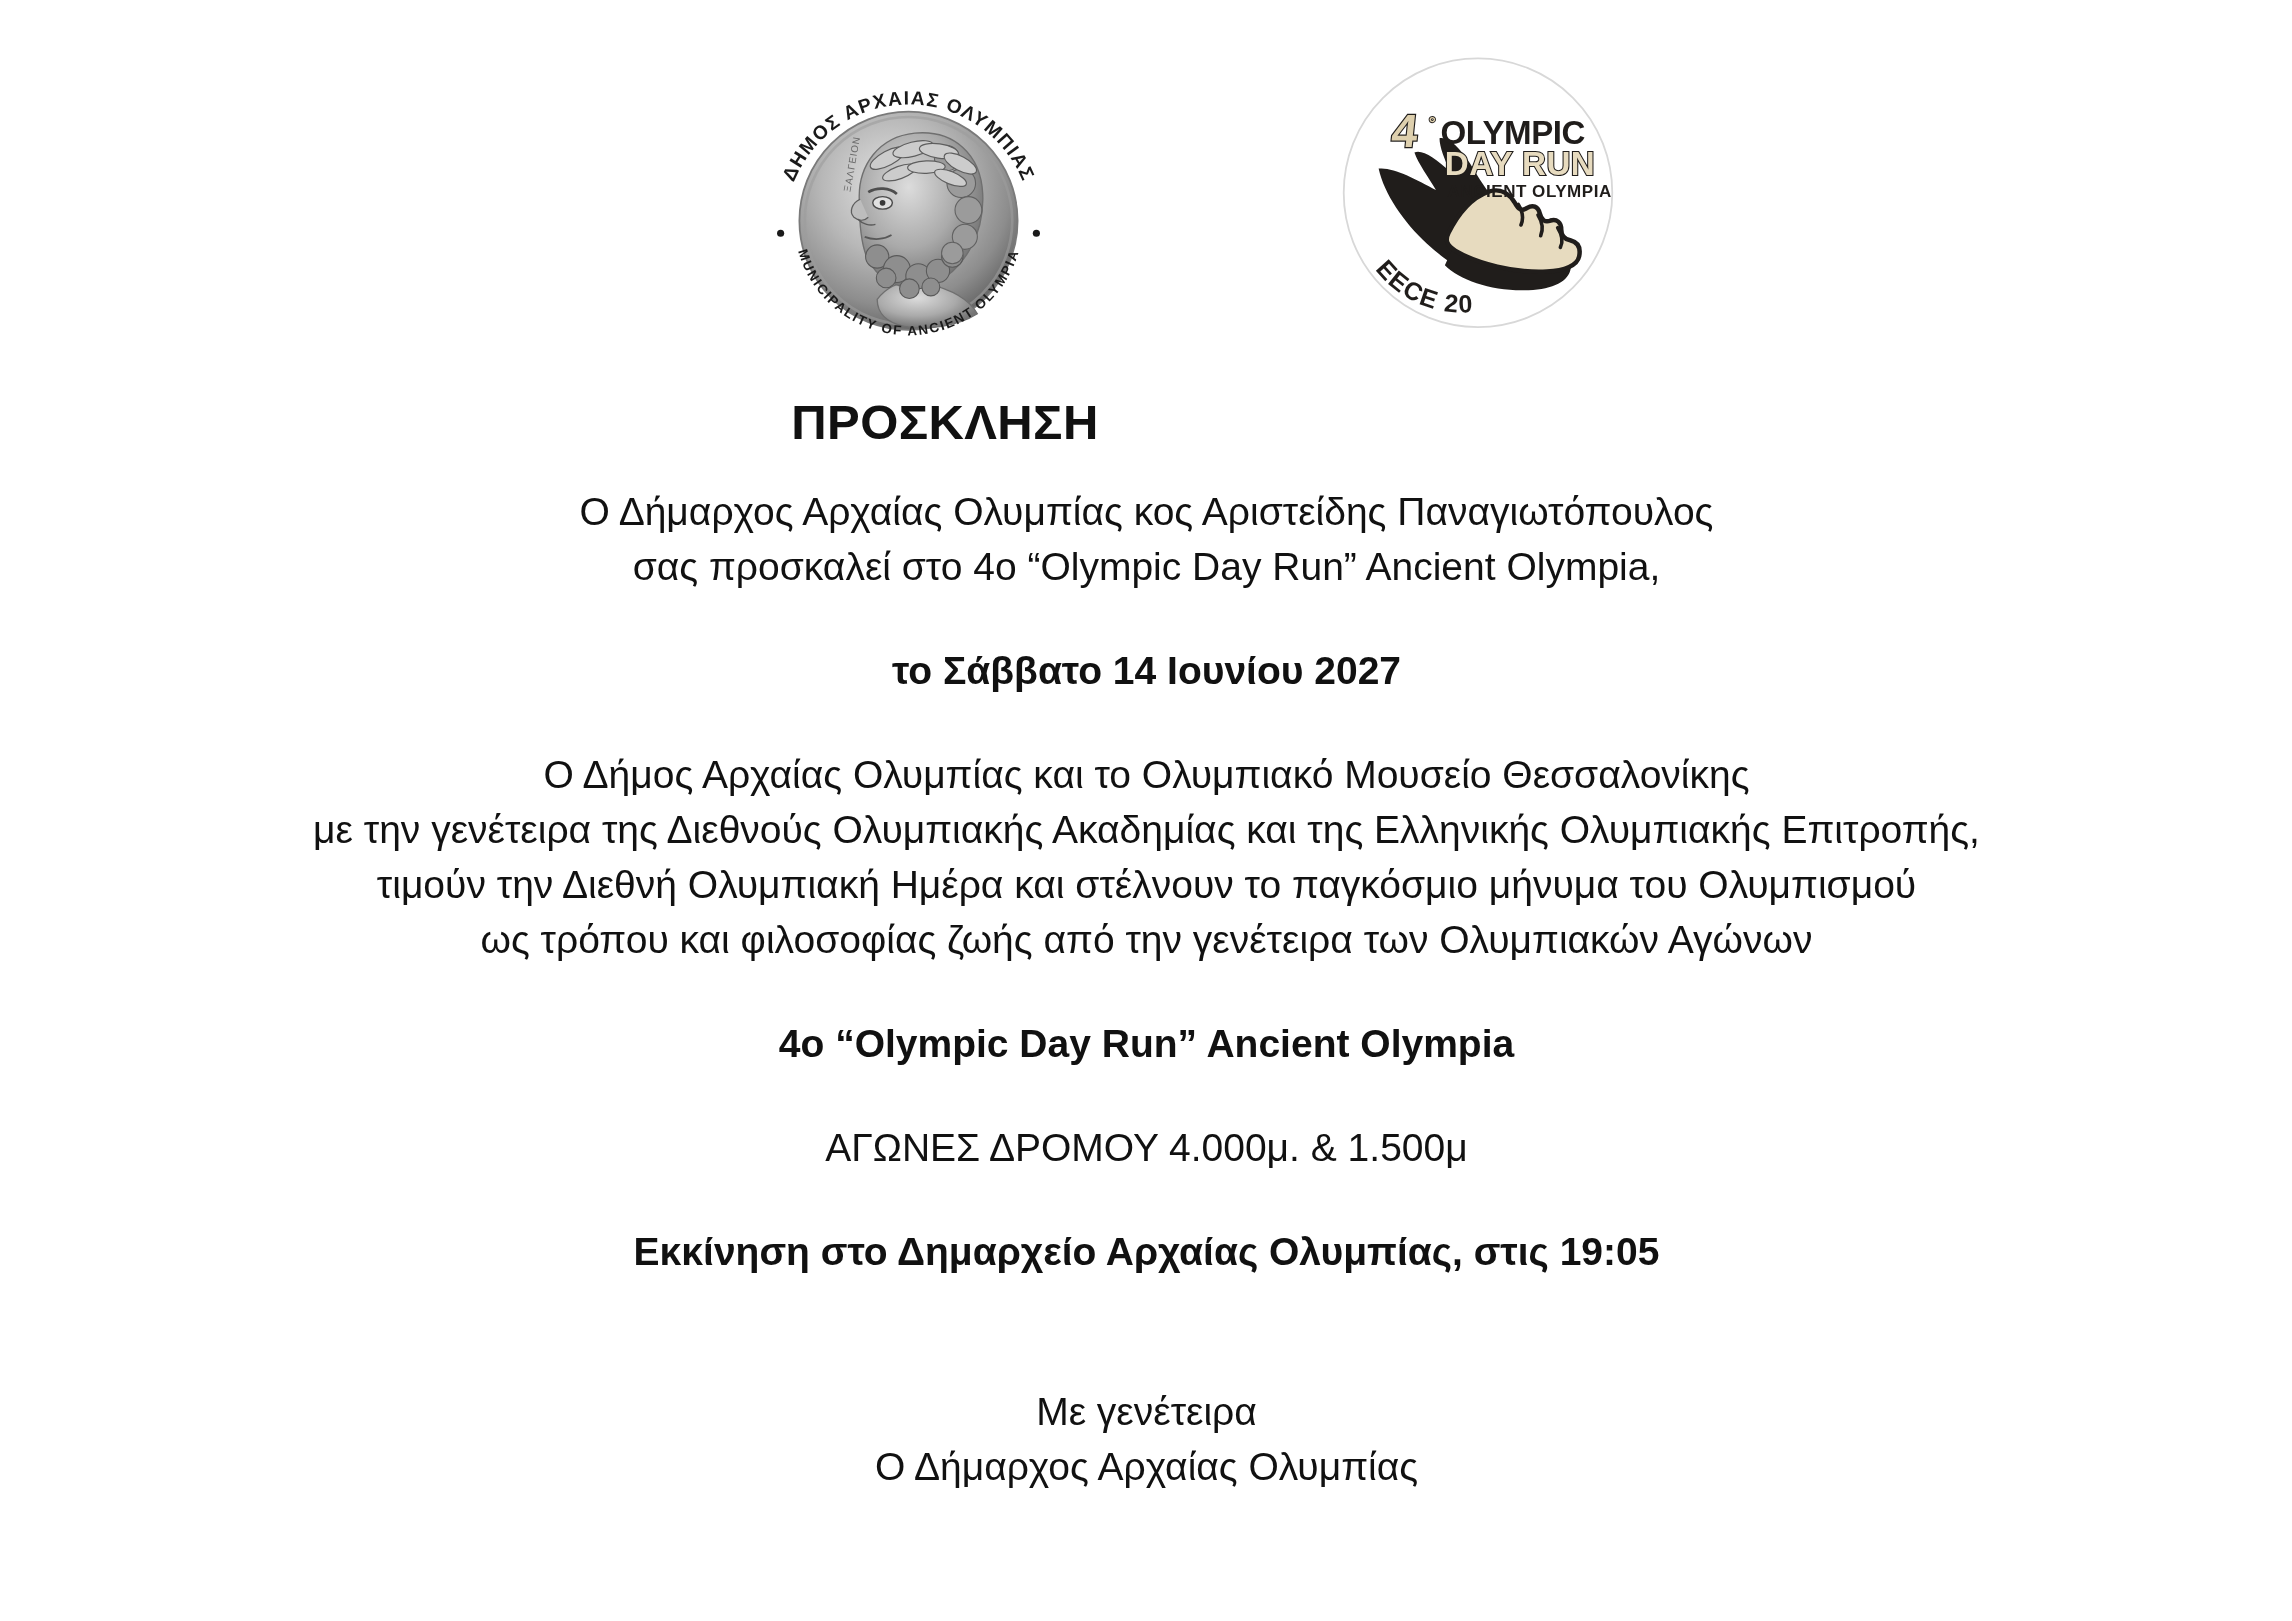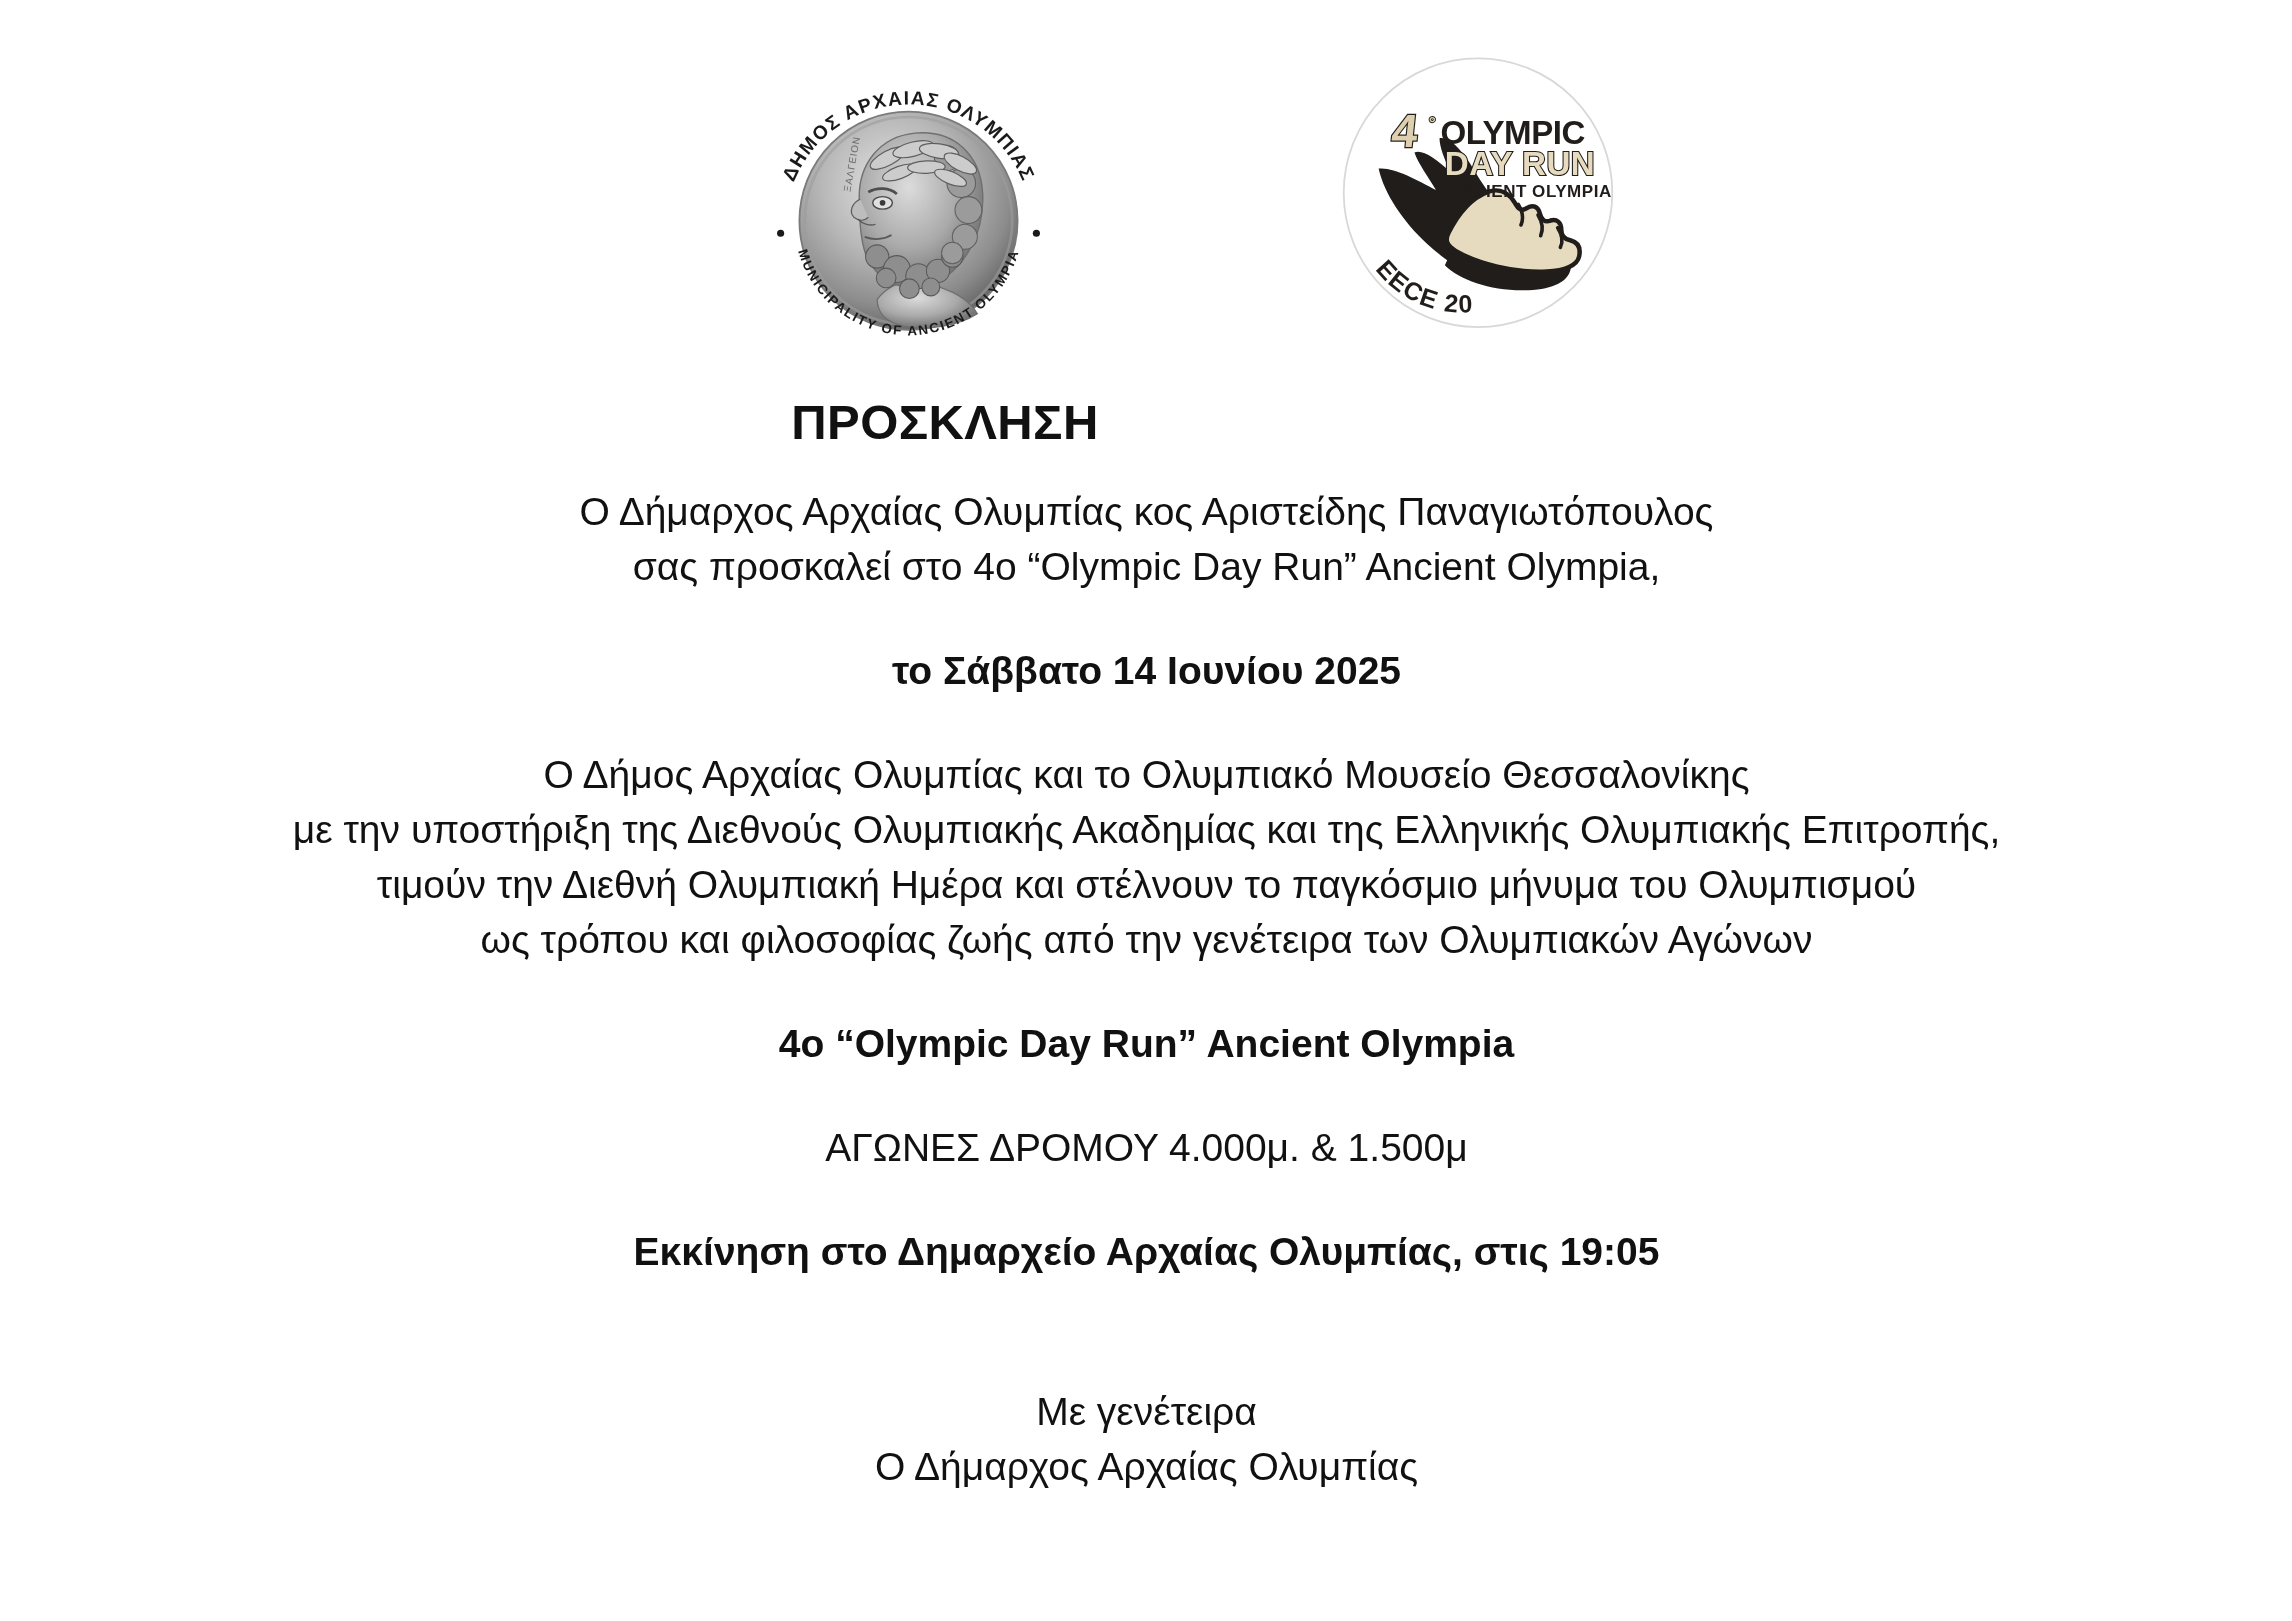--- a/index.html
+++ b/index.html
@@ -232,27 +232,27 @@
 
   <div class="body-block">
 
     <div class="para">
       <span class="line">Ο Δήμαρχος Αρχαίας Ολυμπίας κος Αριστείδης Παναγιωτόπουλος</span>
       <span class="line">σας προσκαλεί στο 4ο “Olympic Day Run” Ancient Olympia,</span>
     </div>
 
     <div class="gap-md"></div>
 
-    <div class="para bold">το Σάββατο 14 Ιουνίου 2025</div>
+    <div class="para bold">το Σάββατο 14 Ιουνίου 2027</div>
 
     <div class="gap-md"></div>
 
     <div class="para">
       <span class="line">Ο Δήμος Αρχαίας Ολυμπίας και το Ολυμπιακό Μουσείο Θεσσαλονίκης</span>
-      <span class="line">με την υποστήριξη της Διεθνούς Ολυμπιακής Ακαδημίας και της Ελληνικής Ολυμπιακής Επιτροπής,</span>
+      <span class="line">με την γενέτειρα της Διεθνούς Ολυμπιακής Ακαδημίας και της Ελληνικής Ολυμπιακής Επιτροπής,</span>
       <span class="line">τιμούν την Διεθνή Ολυμπιακή Ημέρα και στέλνουν το παγκόσμιο μήνυμα του Ολυμπισμού</span>
       <span class="line">ως τρόπου και φιλοσοφίας ζωής από την γενέτειρα των Ολυμπιακών Αγώνων</span>
     </div>
 
     <div class="gap-md"></div>
 
     <div class="para bold">4ο “Olympic Day Run” Ancient Olympia</div>
 
     <div class="gap-md"></div>
 

